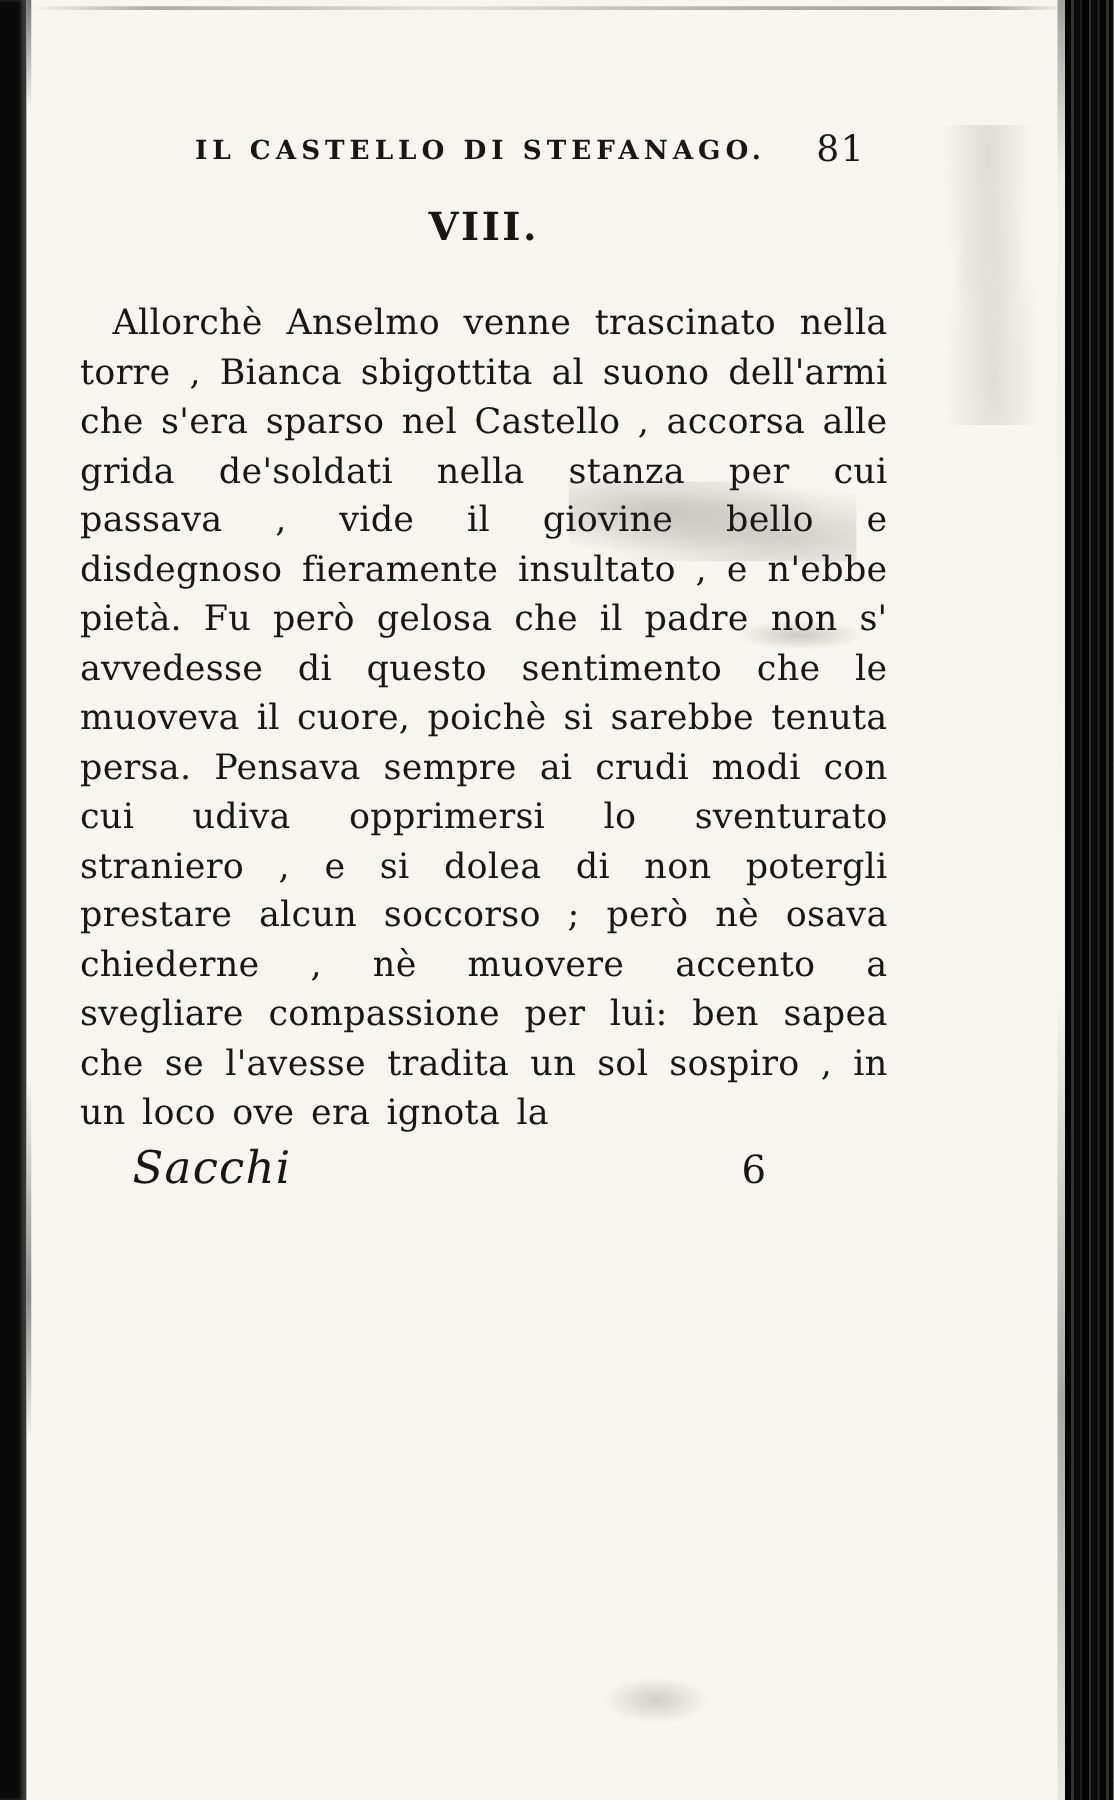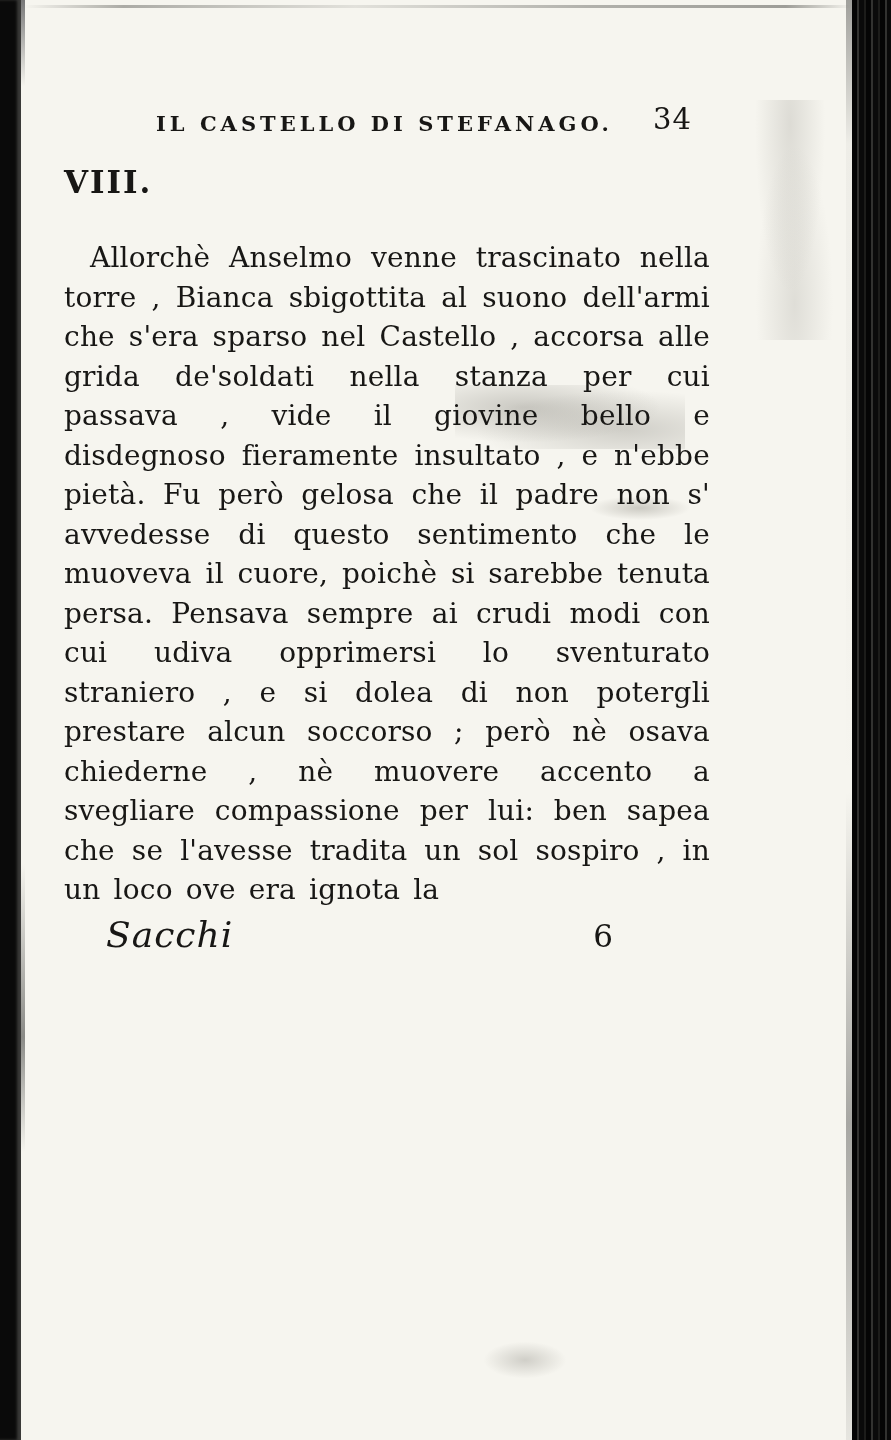--- a/index.html
+++ b/index.html
@@ -42,34 +42,34 @@
     background: radial-gradient(ellipse at 50% 50%, rgba(125,122,112,.35), rgba(125,122,112,0) 65%); }
   .smudge-3 { left: 480px; top: 1340px; width: 90px; height: 40px;
     background: radial-gradient(ellipse at 50% 50%, rgba(120,118,110,.30), rgba(120,118,110,0) 65%); }
   .smudge-4 { left: 745px; top: 100px; width: 90px; height: 240px;
     background: radial-gradient(ellipse at 50% 10%, rgba(130,128,120,.22), rgba(130,128,120,0) 55%),
                 radial-gradient(ellipse at 55% 85%, rgba(130,128,120,.20), rgba(130,128,120,0) 55%); }
 
   
   .content { position: absolute; left: 64px; top: 102px; width: 646px; }
   .header {
-    display: flex; justify-content: space-between; align-items: flex-end;
+    display: flex; justify-content: space-between; align-items: center;
     padding-left: 92px; padding-right: 18px;
   }
   .running-title {
     font-size: 21px; font-weight: bold; letter-spacing: 4px; white-space: nowrap;
   }
   .page-number { font-size: 29px; letter-spacing: 1px; }
   .para {
     font-size: 28px; line-height: 39.5px; text-align: justify; word-spacing: 4px;
     letter-spacing: 0.2px;
   }
   .para.first { margin-top: 2px; }
   .section-heading {
-    font-size: 31px; font-weight: bold; letter-spacing: 2px;
+    text-align: center; font-size: 31px; font-weight: bold; letter-spacing: 2px;
     margin-top: 28px; margin-bottom: 38px;
   }
   .para.indent { text-indent: 26px; }
   .footer {
     display: flex; align-items: baseline; margin-top: 4px;
   }
   .signature { font-style: italic; font-size: 36px; margin-left: 42px; letter-spacing: 1px; }
   .gathering { font-size: 31px; margin-left: 360px; }
 </style>
 </head>
@@ -81,21 +81,21 @@
 
 <div class="smudge smudge-1"></div>
 <div class="smudge smudge-2"></div>
 <div class="smudge smudge-3"></div>
 <div class="smudge smudge-4"></div>
 
 <div class="content">
 
   <div class="header">
     <span class="running-title">IL CASTELLO DI STEFANAGO.</span>
-    <span class="page-number">34</span>
+    <span class="page-number">81</span>
   </div>
 
 
   <div class="section-heading">VIII.</div>
 
   <p class="para indent">Allorchè Anselmo venne trascinato nella torre , Bianca sbigottita al suono dell'armi che s'era sparso nel Castello , accorsa alle grida de'soldati nella stanza per cui passava , vide il giovine bello e disdegnoso fieramente insultato , e n'ebbe pietà. Fu però gelosa che il padre non s' avvedesse di questo sentimento che le muoveva il cuore, poichè si sarebbe tenuta persa. Pensava sempre ai crudi modi con cui udiva opprimersi lo sventurato straniero , e si dolea di non potergli prestare alcun soccorso ; però nè osava chiederne , nè muovere accento a svegliare compassione per lui: ben sapea che se l'avesse tradita un sol sospiro , in un loco ove era ignota la</p>
 
   <div class="footer">
     <span class="signature">Sacchi</span>
     <span class="gathering">6</span>

